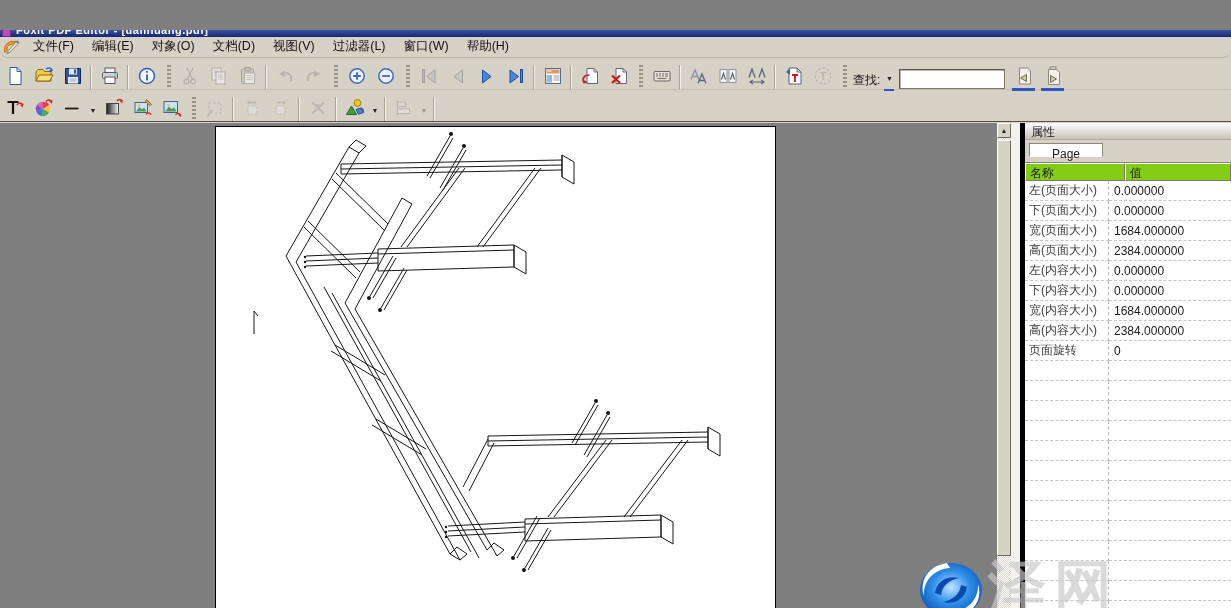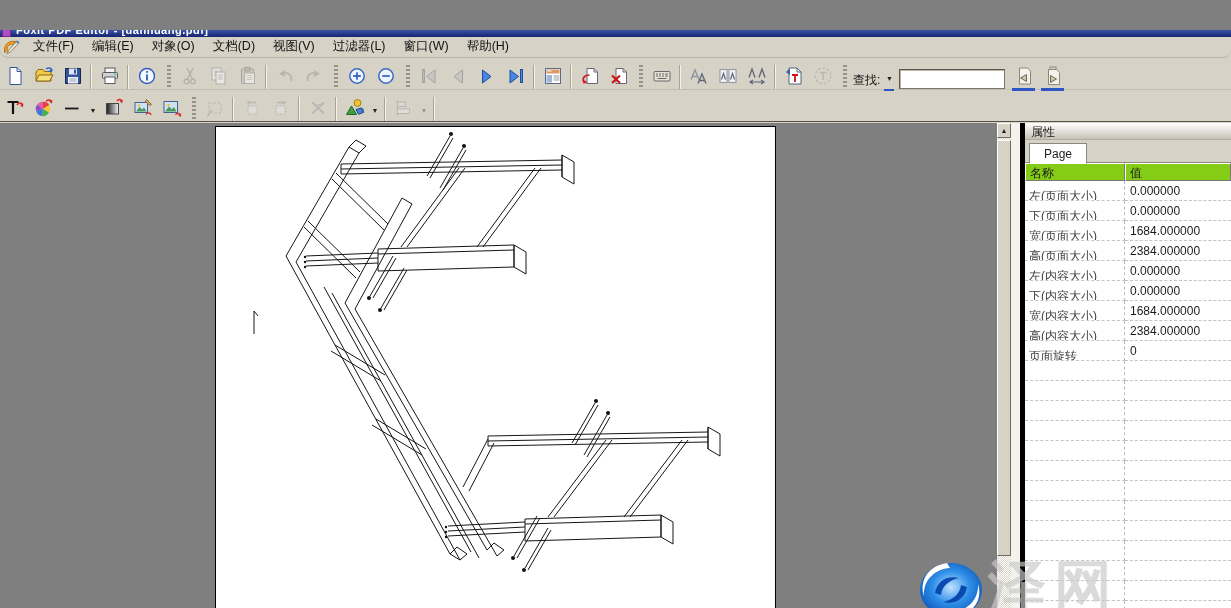--- a/index.html
+++ b/index.html
@@ -58,30 +58,30 @@
     display:flex; align-items:center; justify-content:center; }
   .sb-thumb { position:absolute; left:0; top:17px; width:14px; height:416px; background:#d6d2c6;
     border:1px solid; border-color:#fff #6e6b60 #6e6b60 #fff; }
 
   .splitter { position:absolute; left:1011px; top:0; width:9px; height:515px; background:#f4f2ec; }
   .panel-wrap { position:absolute; left:1020px; top:0; width:211px; height:515px; background:#fff;
     border-left:5px solid #000000; }
   .panel-header { height:17px; background:linear-gradient(180deg,#ffffff,#c6c2b6);
     border-bottom:1px solid #b0aca0; padding:1px 0 0 6px; color:#222; }
   .tabstrip { height:23px; background:#d6d2c6; border-bottom:1px solid #8a887c; position:relative; }
-  .tab { position:absolute; left:4px; top:3px; height:21px; padding:3px 14px 0;
+  .tab { position:absolute; left:4px; top:3px; height:14px; padding:3px 22px 0;
     background:#fff; border:1px solid #8a887c; border-bottom:1px solid #fff; color:#222; }
   .grid-header { display:flex; height:18px; }
   .grid-header > div { background:#84cc16; border:1px solid; border-color:#fff #7a7a72 #7a7a72 #fff;
     padding:1px 8px 0 4px; color:#1a1a1a; }
   .col-name-h { width:100px; }
   .col-value-h { flex:1; }
   #prop-rows { position:relative; }
   .prop-row { display:flex; height:20px; }
-  .prop-name { width:100px; padding:7px 0 0 4px; color:#3c3c3c;
+  .prop-name { width:84px; padding:1px 0 0 4px; color:#3c3c3c;
     border-right:1px dashed #b4b4b4; border-bottom:1px dashed #c4c4c4; overflow:hidden; white-space:nowrap; }
   .prop-value { flex:1; padding:3px 0 0 5px; color:#1a1a1a;
     border-bottom:1px dashed #c4c4c4; overflow:hidden; white-space:nowrap; }
 
   
   .watermark { position:absolute; left:916px; top:528px; display:flex; align-items:flex-start;
     pointer-events:none; z-index:60; }
   .watermark svg { width:70px; height:64px; flex:none; }
   .wm-text { font-size:58px; font-weight:bold; color:#c9c9c9; opacity:.68; letter-spacing:8px;
     line-height:1; margin-left:2px; white-space:nowrap; }

